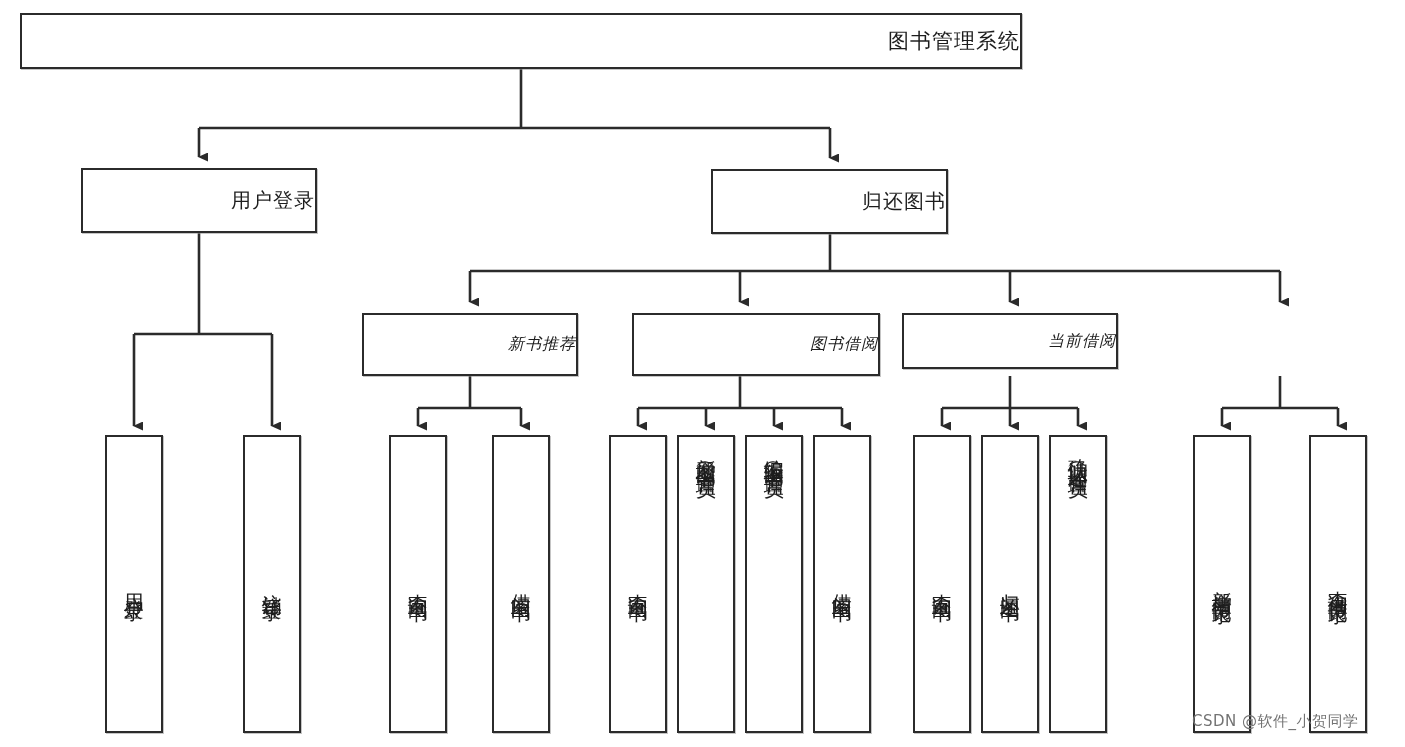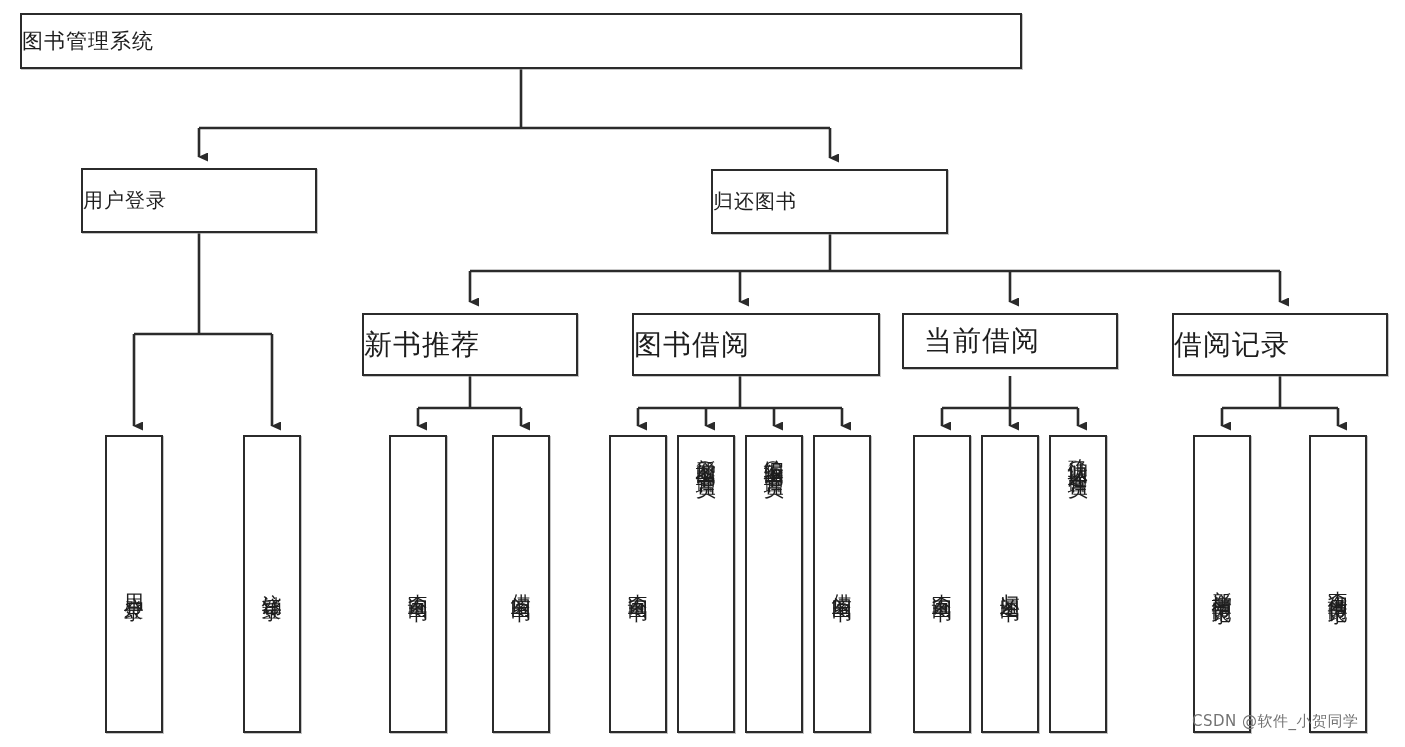--- a/index.html
+++ b/index.html
@@ -25,35 +25,36 @@
     height: 747px;
     pointer-events: none;
   }
   .node {
     position: absolute;
     box-sizing: border-box;
     border: 2px solid #2b2b2b;
     background: #ffffff;
     display: flex;
     align-items: center;
-    justify-content: flex-start;
+    justify-content: flex-end;
     color: #1d1d1d;
     box-shadow: 1px 1px 0 rgba(150,150,150,0.55);
   }
   .node.root {
     font-size: 21px;
     letter-spacing: 1px;
   }
   .node.lvl2 {
     font-size: 20px;
     letter-spacing: 1px;
   }
   .node.lvl3 {
-    font-size: 28px;
+    font-size: 16px;
     letter-spacing: 1px;
+    font-style: italic;
   }
   .node.leaf {
     font-size: 20px;
     align-items: flex-start;
     justify-content: center;
     padding-top: 6px;
   }
   .node.leaf.centered {
     align-items: center;
     padding-top: 0;
@@ -148,23 +149,20 @@
   </div>
 
   <div class="node lvl3" style="left:632px; top:313px; width:248px; height:63px;">
     <span>图书借阅</span>
   </div>
 
   <div class="node lvl3" style="left:902px; top:313px; width:216px; height:56px;padding-left:20px;">
     <span>当前借阅</span>
   </div>
 
-  <div class="node lvl3" style="left:1172px; top:313px; width:216px; height:63px;">
-    <span>借阅记录</span>
-  </div>
 
   <div class="node leaf centered" style="left:105px; top:435px; width:58px; height:298px;">
     <span class="vtext">用户登录</span>
   </div>
 
   <div class="node leaf centered" style="left:243px; top:435px; width:58px; height:298px;">
     <span class="vtext">注销登录</span>
   </div>
 
   <div class="node leaf centered" style="left:389px; top:435px; width:58px; height:298px;">

